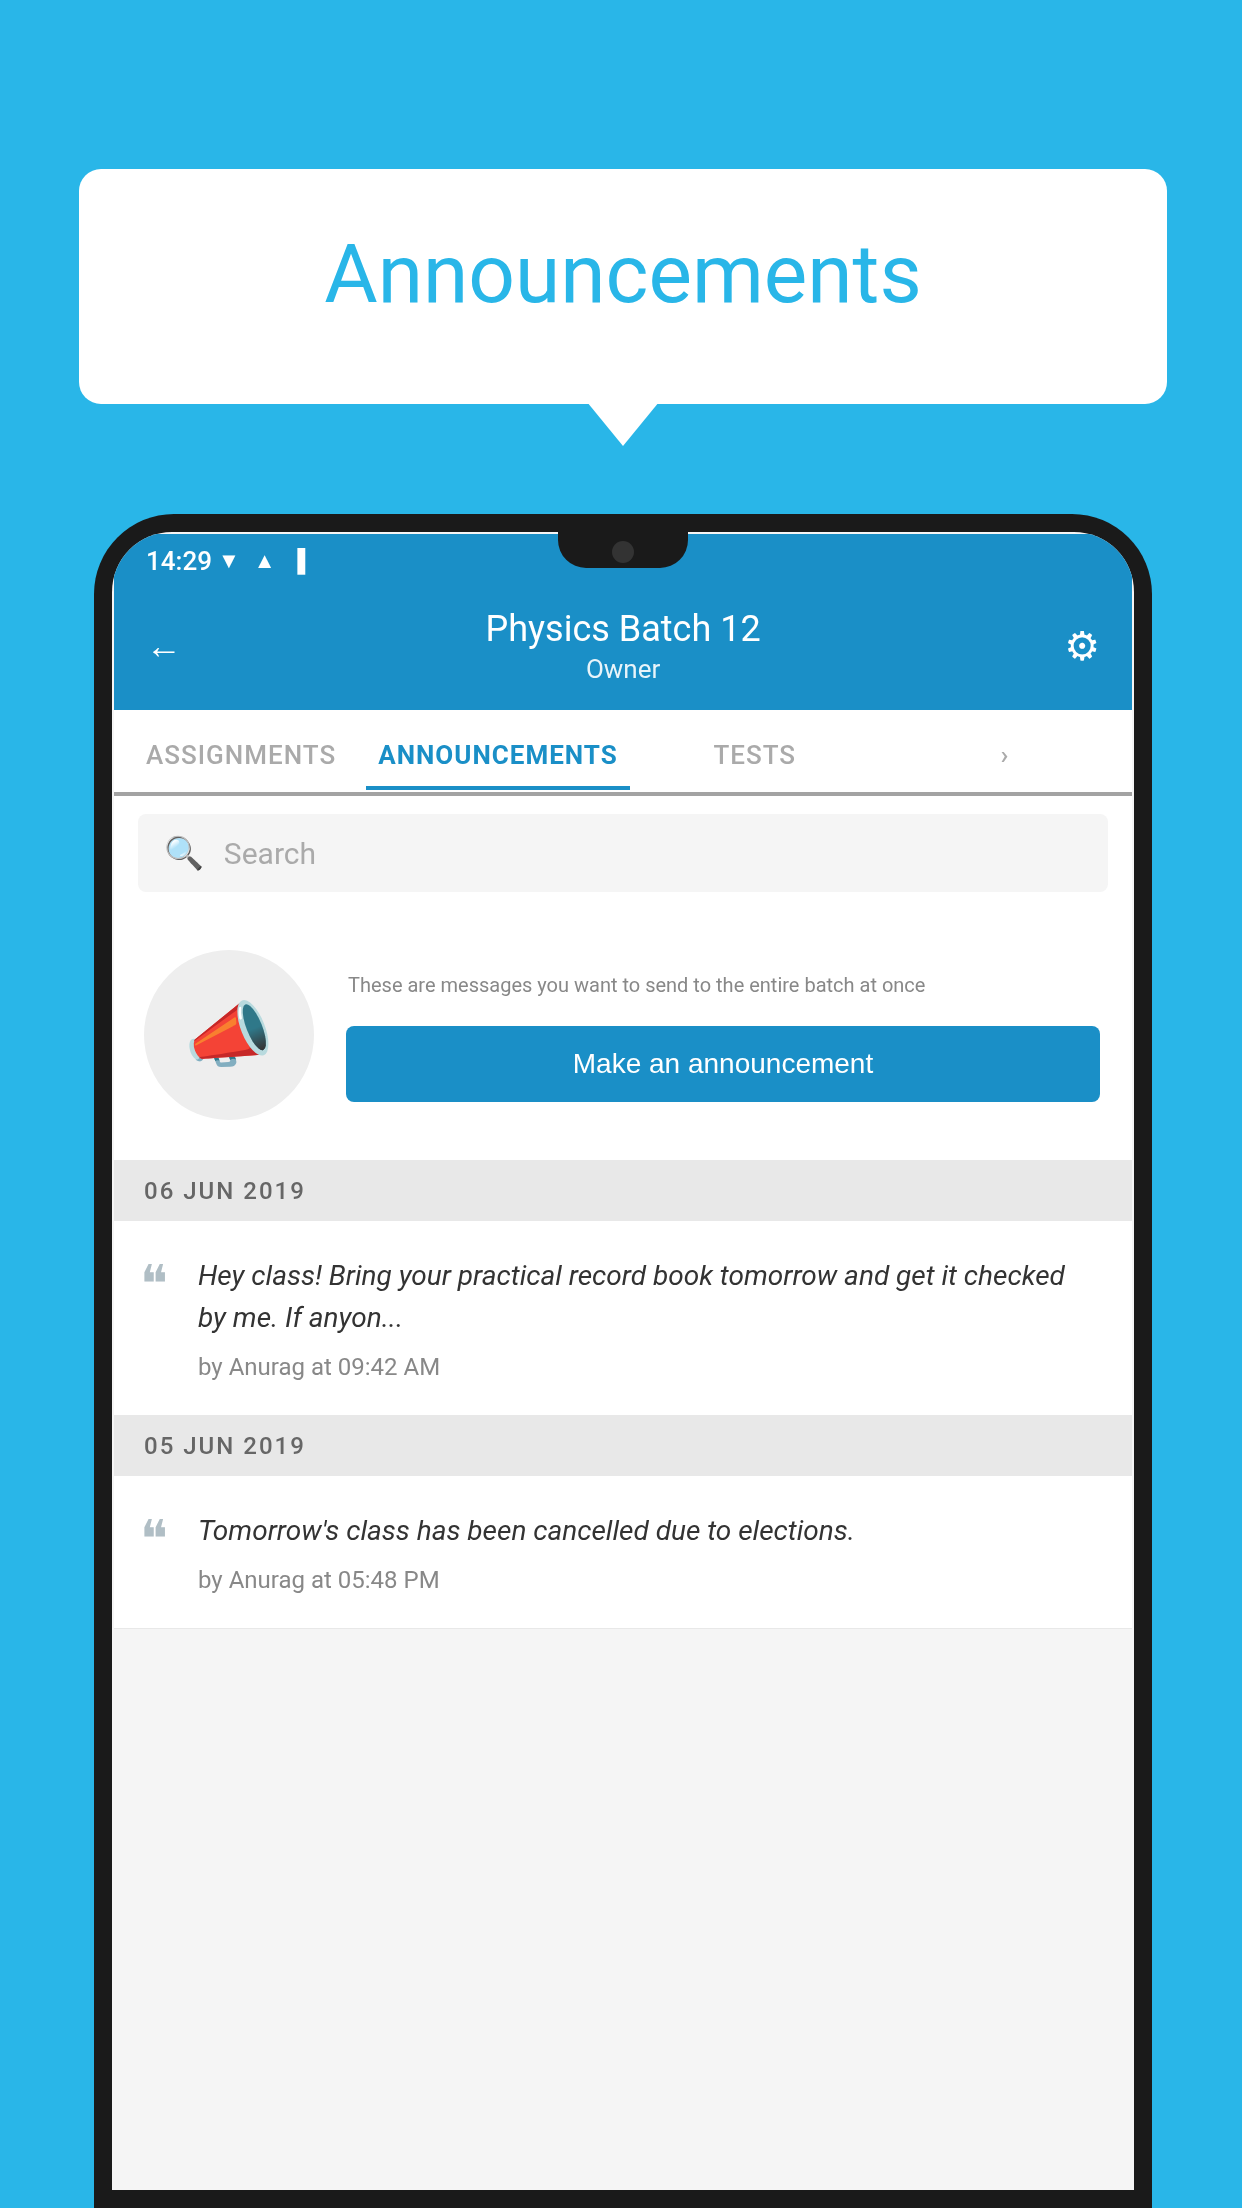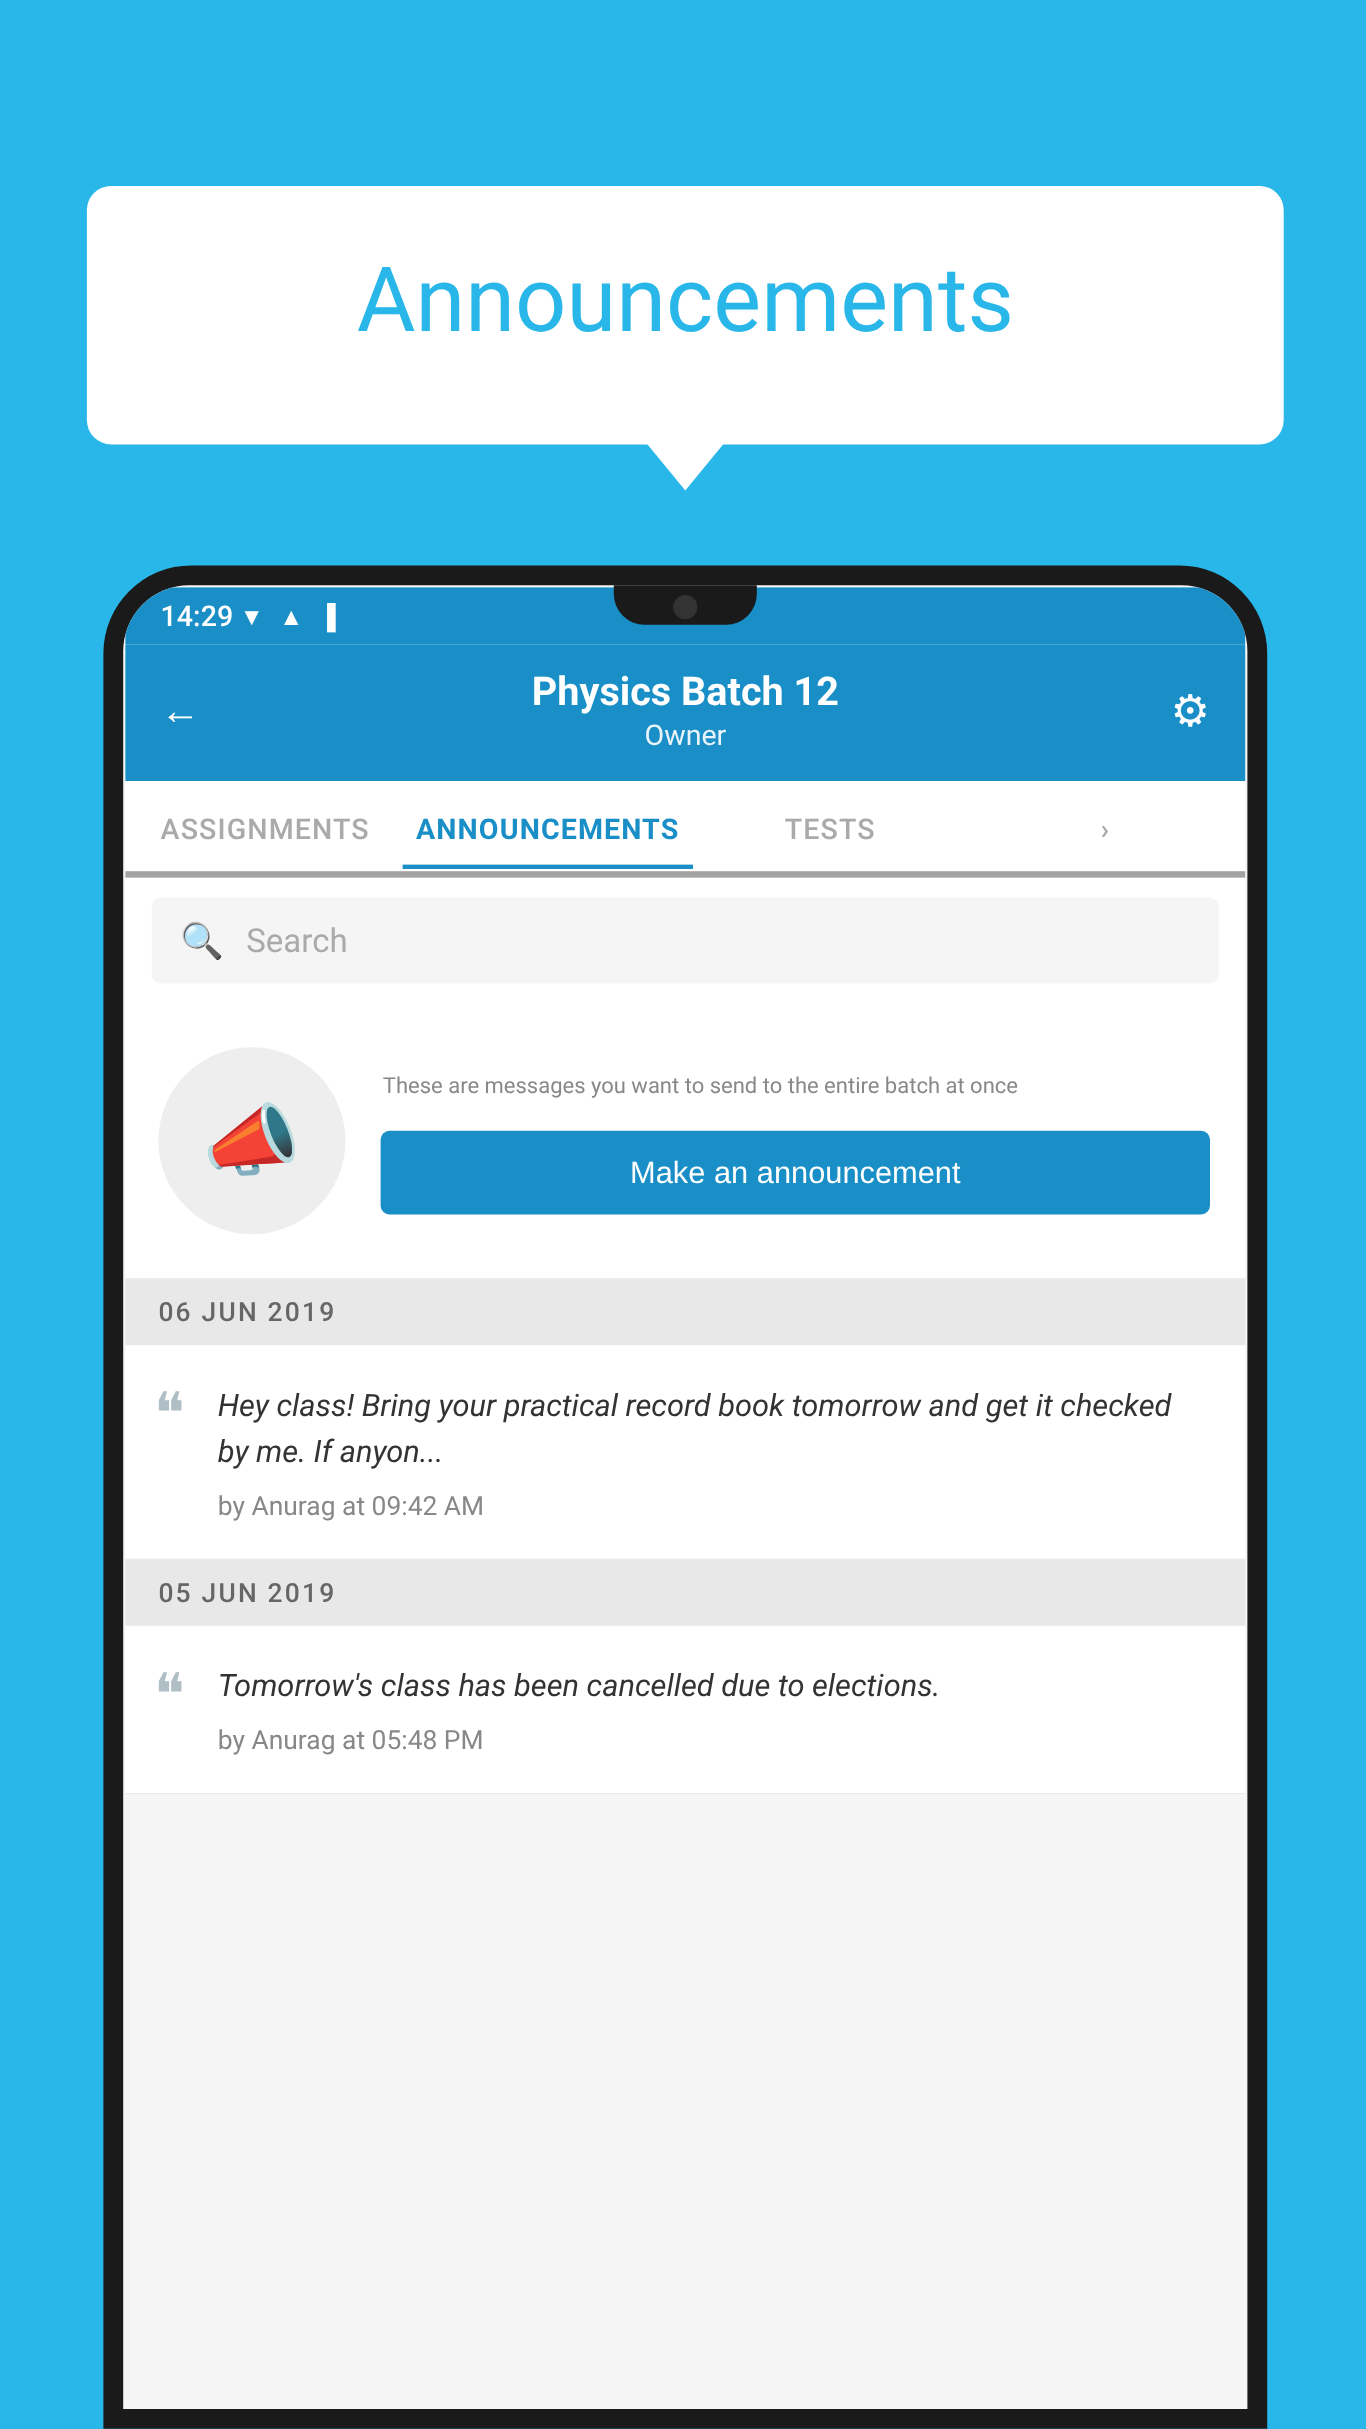--- a/index.html
+++ b/index.html
@@ -136,39 +136,39 @@
     }
 
     .header-title-group {
       text-align: center;
       flex: 1;
     }
 
     .header-title {
       color: white;
       font-size: 36px;
-      font-weight: 700;
+      font-weight: 400;
     }
 
     .header-subtitle {
       color: rgba(255,255,255,0.9);
       font-size: 26px;
       font-weight: 400;
     }
 
     .gear-icon {
       color: white;
       font-size: 40px;
     }
 
     
     .tabs-bar {
       background: white;
       display: flex;
-      border-bottom: 6px solid #a3a3a3;
+      border-bottom: 4px solid #a3a3a3;
     }
 
     .tab {
       flex: 1;
       text-align: center;
       padding: 28px 10px 20px;
       font-size: 26px;
       font-weight: 500;
       color: #aaaaaa;
       letter-spacing: 1px;

